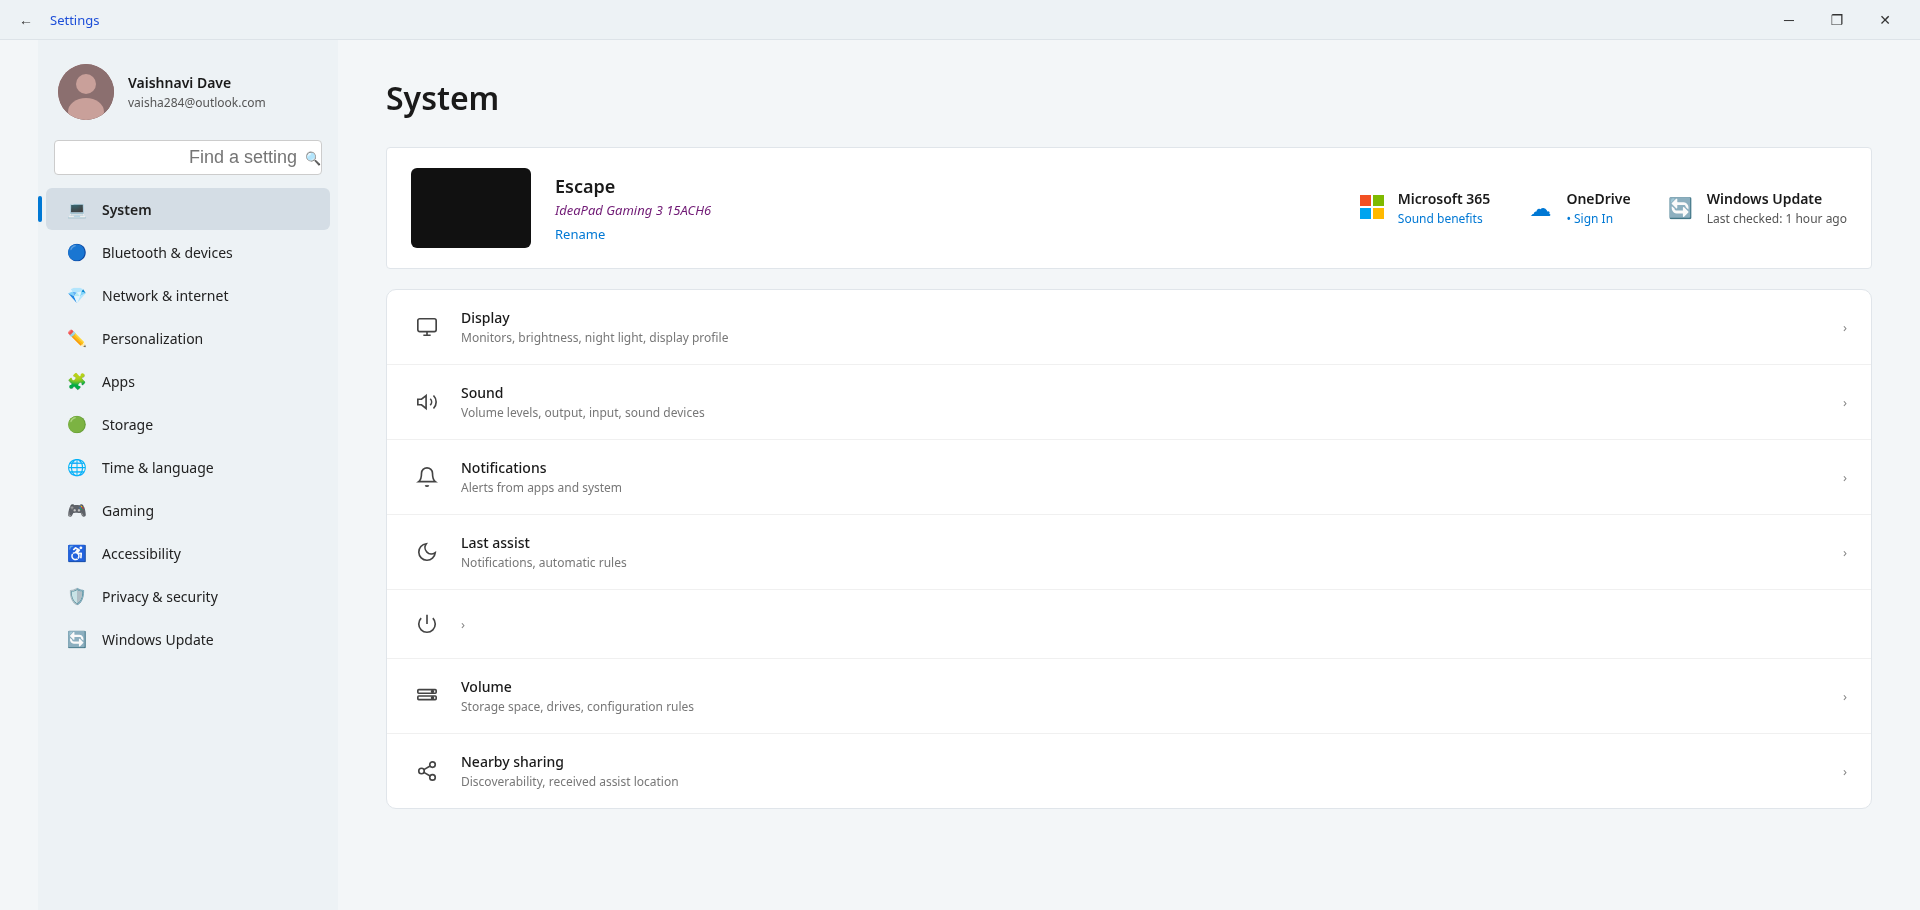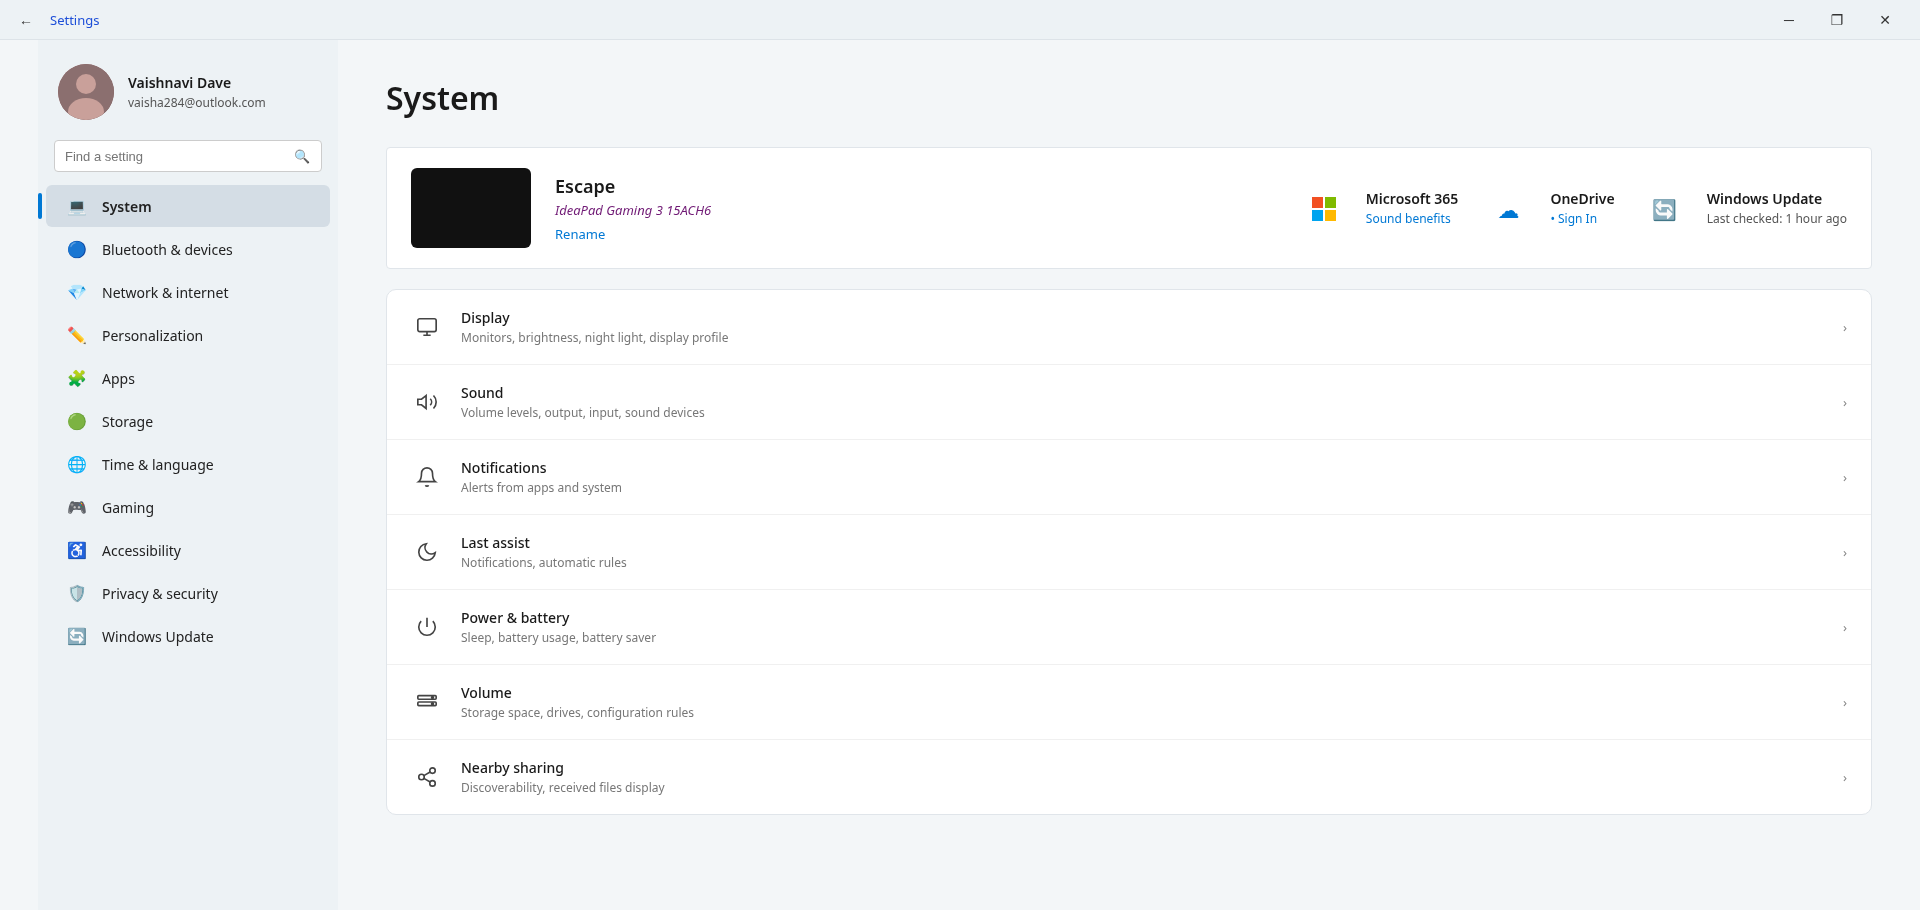--- a/index.html
+++ b/index.html
@@ -105,24 +105,25 @@
       display: flex;
       align-items: center;
       background: white;
       border: 1px solid #ccc;
       border-radius: 4px;
       padding: 6px 10px;
       gap: 8px;
     }
     .search-box input {
       border: none; outline: none;
-      font-size: 13px;
+      font-size: 18px;
       flex: 1;
       background: transparent;
       color: #000000;
+      text-align: right;
     }
     .search-icon-char { color: #666; font-size: 13px; }
 
     .nav-item {
       display: flex;
       align-items: center;
       gap: 14px;
       padding: 10px 20px;
       cursor: pointer;
       border-radius: 6px;
@@ -190,22 +191,22 @@
     .device-model { font-size: 13px; color: #701a75; margin-top: 3px; font-style: italic; }
     .device-rename { font-size: 13px; color: #0078d4; margin-top: 6px; cursor: pointer; }
 
     .quick-links {
       display: flex;
       gap: 32px;
       margin-left: auto;
     }
     .quick-link {
       display: flex;
-      align-items: flex-end;
-      gap: 24px;
+      align-items: flex-start;
+      gap: 8px;
       cursor: pointer;
     }
     .quick-link-icon {
       width: 36px; height: 36px;
       display: flex; align-items: center; justify-content: center;
       font-size: 22px;
     }
     .quick-link-title { font-size: 14px; font-weight: 600; color: #1a1a1a; }
     .quick-link-sub { font-size: 12px; color: #0078d4; margin-top: 2px; }
     .quick-link-sub.gray { color: #555; }
@@ -446,24 +447,20 @@
     </div>
     <span class="chevron">›</span>
   </div>
         <div class="settings-item">
     <div class="settings-item-icon">
             <svg width="22" height="22" viewBox="0 0 24 24" fill="none" stroke="#444" stroke-width="1.8">
               <path d="M12 2v10"></path>
               <path d="M18.36 5.64a9 9 0 1 1-12.72 0"></path>
             </svg>
           </div>
-    <div class="settings-item-text">
-      <div class="settings-item-title">Power &amp; battery</div>
-      <div class="settings-item-sub">Sleep, battery usage, battery saver</div>
-    </div>
     <span class="chevron">›</span>
   </div>
         <div class="settings-item">
     <div class="settings-item-icon">
             <svg width="22" height="22" viewBox="0 0 24 24" fill="none" stroke="#444" stroke-width="1.8">
               <rect x="2" y="5" width="20" height="4" rx="1"></rect>
               <rect x="2" y="12" width="20" height="4" rx="1"></rect>
               <circle cx="18" cy="7" r="1" fill="#444"></circle>
               <circle cx="18" cy="14" r="1" fill="#444"></circle>
             </svg>
@@ -479,19 +476,19 @@
             <svg width="22" height="22" viewBox="0 0 24 24" fill="none" stroke="#444" stroke-width="1.8">
               <circle cx="18" cy="5" r="3"></circle>
               <circle cx="6" cy="12" r="3"></circle>
               <circle cx="18" cy="19" r="3"></circle>
               <line x1="8.59" y1="13.51" x2="15.42" y2="17.49"></line>
               <line x1="15.41" y1="6.51" x2="8.59" y2="10.49"></line>
             </svg>
           </div>
     <div class="settings-item-text">
       <div class="settings-item-title">Nearby sharing</div>
-      <div class="settings-item-sub">Discoverability, received files display</div>
+      <div class="settings-item-sub">Discoverability, received assist location</div>
     </div>
     <span class="chevron">›</span>
   </div>
       </div>
   </div>
 </div>
 
 </body></html>

